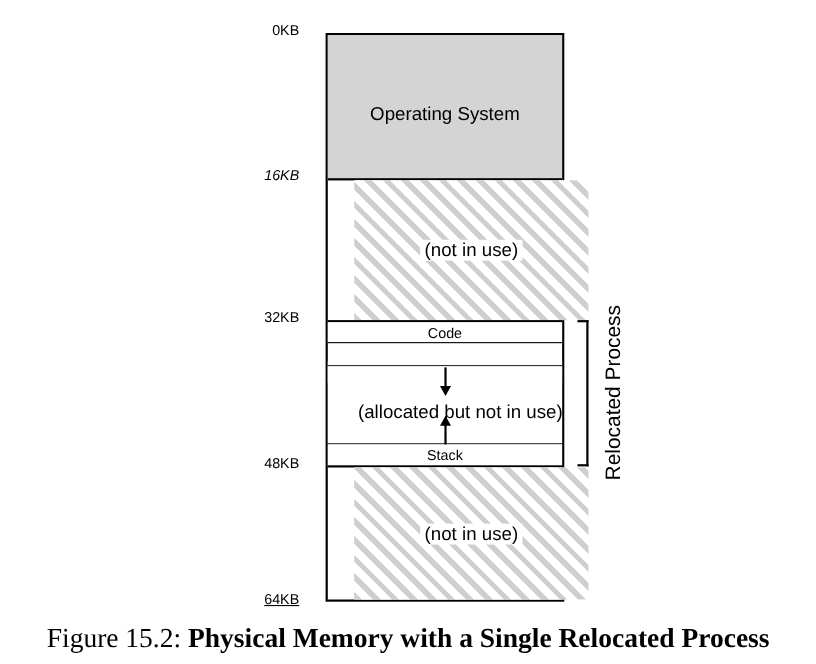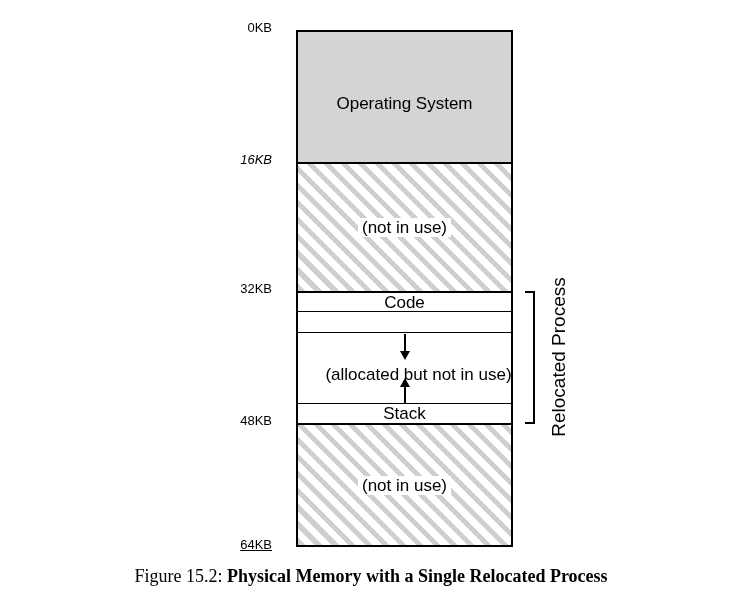--- a/index.html
+++ b/index.html
@@ -51,20 +51,21 @@
   }
 
   .seg-hatch {
     background-color: #ffffff;
     background-image: repeating-linear-gradient(
         45deg,
         #cfcfcf 0px,
         #cfcfcf 5px,
         #ffffff 5px,
         #ffffff 12px);
+    margin-left: 24px;
   }
 
   .seg-plain {
     background: #ffffff;
   }
 
   .rule-thick {
     position: absolute;
     left: 0;
     width: 100%;
@@ -99,21 +100,21 @@
   .thin-row {
     position: absolute;
     left: 0;
     width: 100%;
     display: flex;
     align-items: center;
     justify-content: center;
     background: #ffffff;
   }
   .thin-row .seg-label {
-    font-size: 17px;
+    font-size: 13px;
     line-height: 1;
   }
 
   
   .addr {
     position: absolute;
     right: 470px;       
     text-align: right;
     font-size: 13px;
     line-height: 1;
@@ -172,21 +173,21 @@
   }
 
   
   .caption {
     position: absolute;
     left: 0;
     top: 566px;
     width: 742px;
     text-align: center;
     font-family: "Liberation Serif", serif;
-    font-size: 18px;
+    font-size: 25px;
     line-height: 1.2;
     color: #000000;
     white-space: nowrap;
   }
   .caption .cap-num { font-weight: normal; }
   .caption .cap-title { font-weight: bold; }
 </style>
 </head>
 <body>
 

